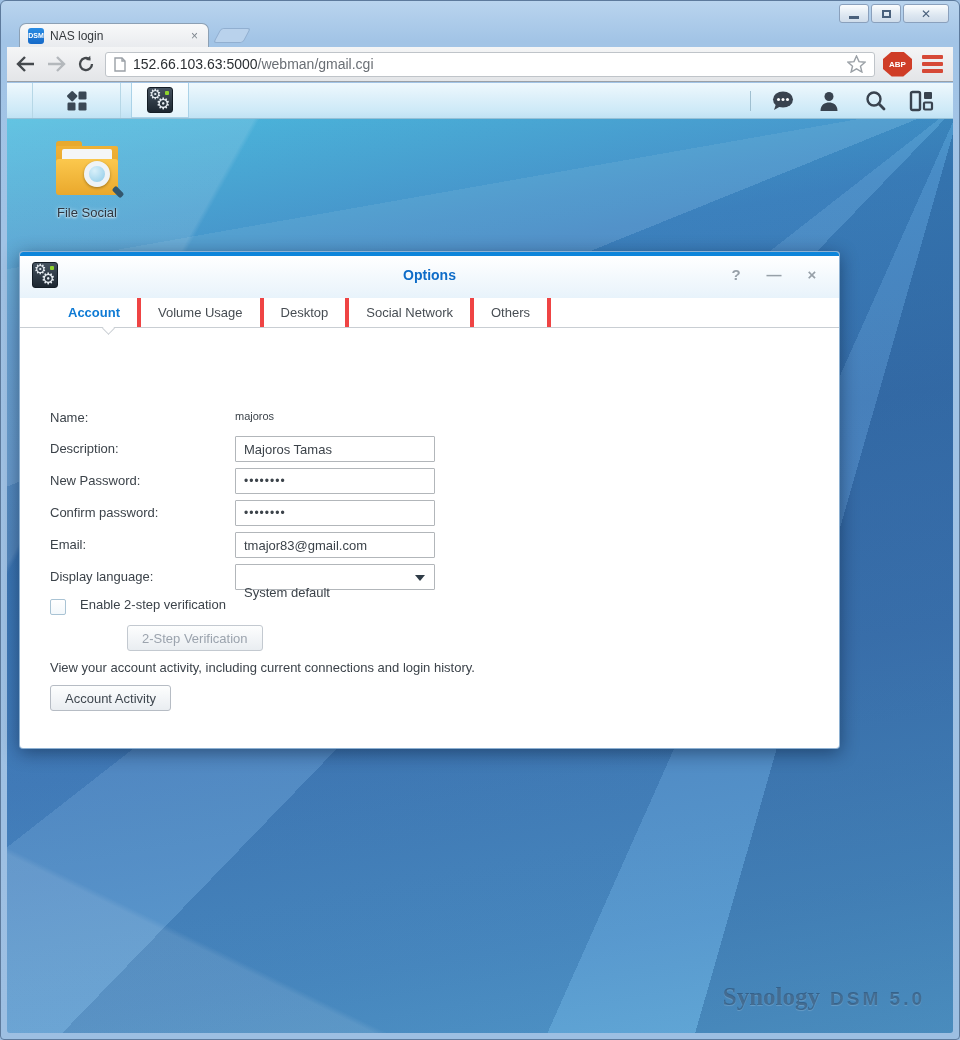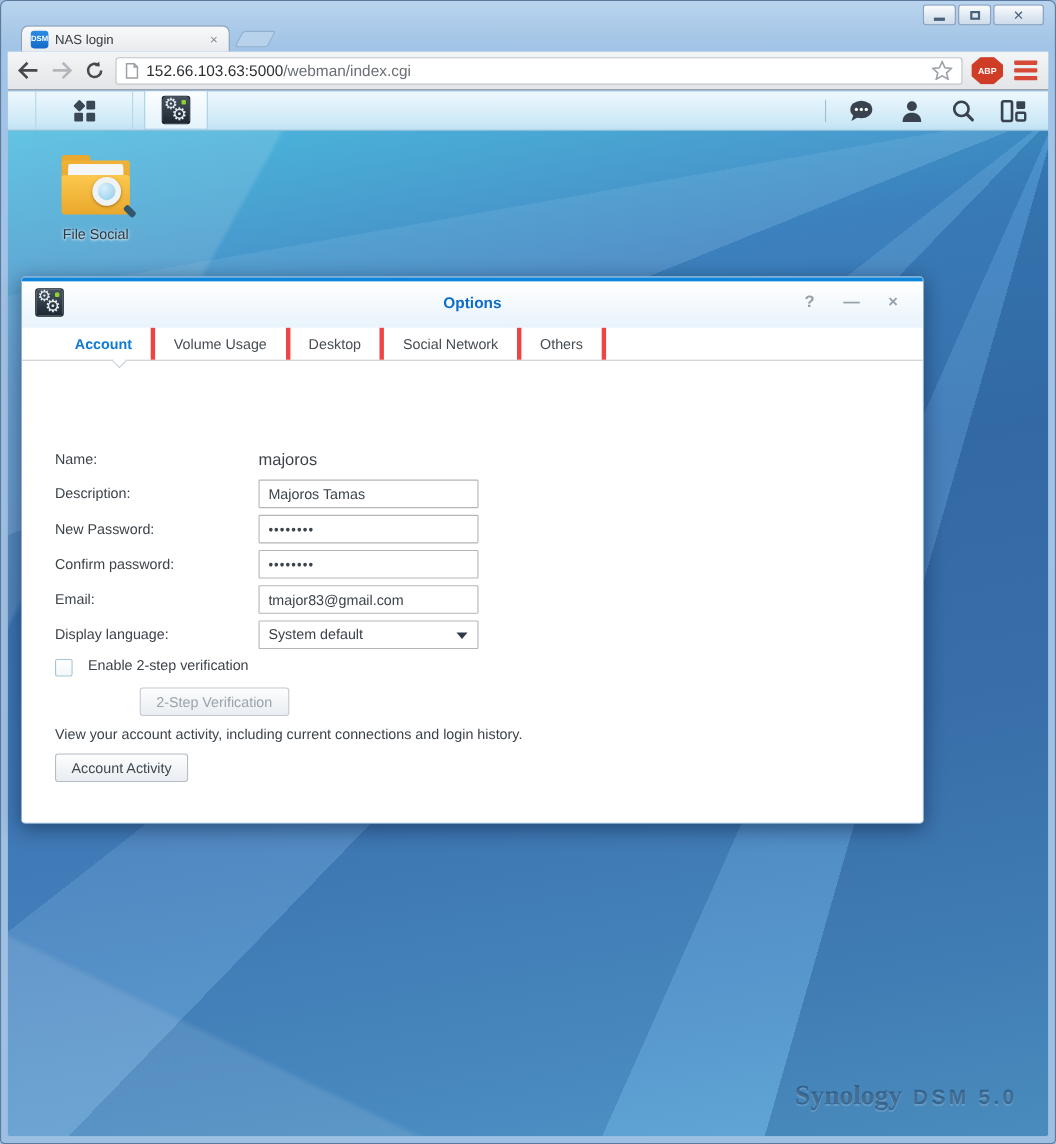--- a/index.html
+++ b/index.html
@@ -127,27 +127,27 @@
   .dlg-tab { padding:0 17px; display:flex; align-items:center; font-size:13px; color:#474d53;
              border-right:4px solid #ef4444; }
   .dlg-tab:first-child { border-left:1px solid transparent; }
   .dlg-tab.active { color:#0e7ad4; font-weight:bold; }
   .tab-notch { position:absolute; left:84px; top:26px; width:9px; height:9px; background:#fff;
                border-right:1px solid #c9ced3; border-bottom:1px solid #c9ced3; transform:rotate(45deg); z-index:2; }
 
   .dlg-body { position:relative; height:100%; }
   .form-row { position:absolute; left:30px; display:flex; }
   .f-label { width:185px; font-size:13px; color:#3c434a; padding-top:5px; }
-  .f-static { font-size:15px; color:#3c434a; padding-top:5px; }
+  .f-static { font-size:11px; color:#3c434a; padding-top:5px; }
   .f-input { width:200px; height:26px; border:1px solid #b2b6ba; border-radius:1px; padding:0 8px;
              font-size:13px; color:#3c434a; font-family:"Liberation Sans","DejaVu Sans",sans-serif;
              background:#fff; outline:none; }
   .f-input.pw { letter-spacing:1px; font-size:12px; }
   .f-select { position:relative; width:200px; height:26px; border:1px solid #b2b6ba; border-radius:1px;
-              background:#fff; font-size:13px; color:#3c434a; line-height:24px; padding:0 24px 0 8px; }
+              background:#fff; font-size:13px; color:#3c434a; line-height:24px; padding:16px 24px 0 8px; }
   .f-select .arrow { position:absolute; right:9px; top:10px; width:0; height:0;
                      border-left:5px solid transparent; border-right:5px solid transparent;
                      border-top:6px solid #2e3b46; }
   .checkbox { width:16px; height:16px; border:1px solid #a9c3d4; border-radius:2px;
               background:linear-gradient(#ffffff,#f3f8fb); display:inline-block; }
   .cb-label { font-size:13px; color:#3c434a; margin-left:14px; position:relative; top:-2px; }
   .btn { display:inline-flex; align-items:center; justify-content:center; height:26px; padding:0 14px;
          border:1px solid #b6bcc4; border-radius:3px; background:linear-gradient(#fdfefe,#e9edf1);
          font-size:13px; color:#3f474f; }
   .btn.disabled { color:#9ba3ad; border-color:#c3c9d0;margin-left:48px; }
@@ -198,21 +198,21 @@
             <path d="M13.2 0.8 L13.6 5.4 L9 5 Z" fill="#45494d"></path>
           </svg>
       </span>
       <div class="addressbar">
         <span>
           <svg width="12" height="15" viewBox="0 0 12 15">
               <path d="M1 1 H8 L11 4 V14 H1 Z" fill="none" stroke="#9aa0a6" stroke-width="1.4"></path>
               <path d="M8 1 V4 H11" fill="none" stroke="#9aa0a6" stroke-width="1.4"></path>
             </svg>
         </span>
-        <span class="url"><span class="host">152.66.103.63:5000</span><span class="path">/webman/index.cgi</span></span>
+        <span class="url"><span class="host">152.66.103.63:5000</span><span class="path">/webman/gmail.cgi</span></span>
         <span>
           <svg width="19" height="18" viewBox="0 0 19 18">
               <path d="M9.5 1 L12 6.6 L18 7.2 L13.5 11.2 L14.9 17 L9.5 13.9 L4.1 17 L5.5 11.2 L1 7.2 L7 6.6 Z" fill="none" stroke="#9aa0a6" stroke-width="1.4"></path>
             </svg>
         </span>
       </div>
       <span class="abp-badge">ABP</span>
       <span class="menu-ico">
           <i></i>
           <i></i>

